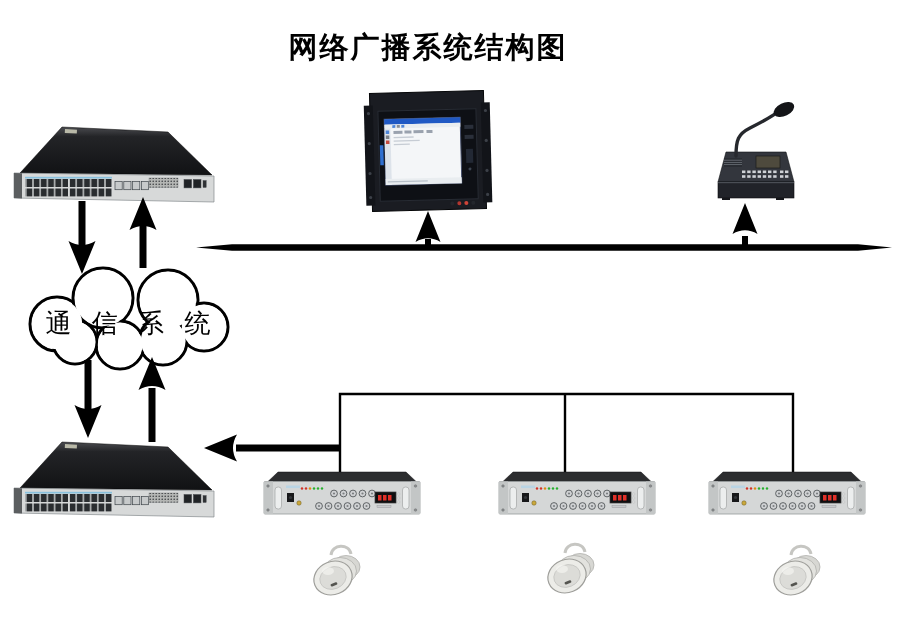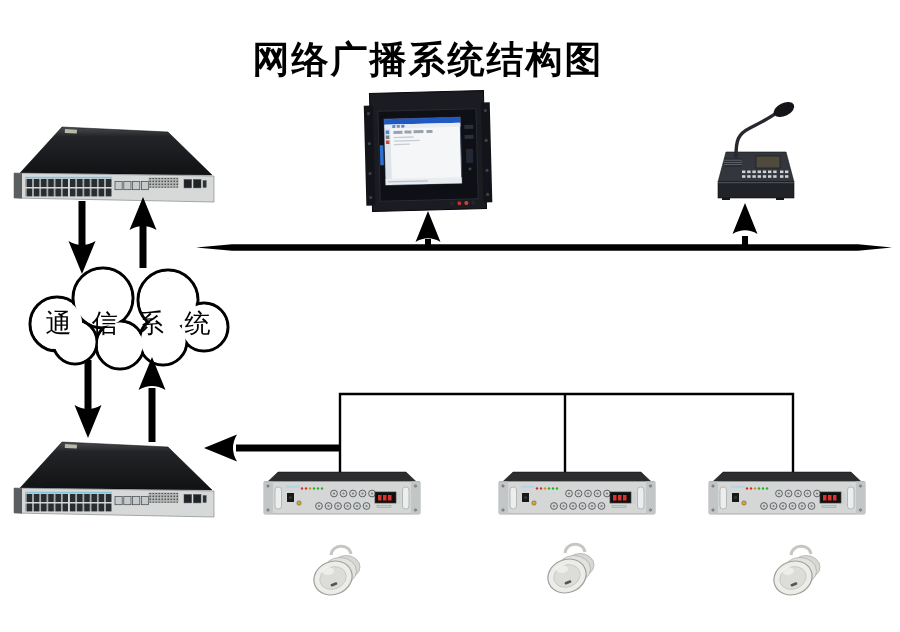--- a/index.html
+++ b/index.html
@@ -1,19 +1,19 @@
 <!DOCTYPE html>
 <html><head>
 <meta charset="utf-8">
 <style>
   html,body{margin:0;padding:0;background:#ffffff;}
   .canvas{position:relative;width:900px;height:632px;background:#ffffff;overflow:hidden;
           font-family:"DejaVu Sans","Liberation Sans",sans-serif;}
   .title{position:absolute;left:428px;top:28px;transform:translateX(-50%);
-         font-size:37px;font-weight:700;letter-spacing:2px;color:#000;white-space:nowrap;margin-top:7px;}
+         font-size:29px;font-weight:700;letter-spacing:2px;color:#000;white-space:nowrap;}
   svg{position:absolute;left:0;top:0;}
   text.cloudtxt{font-size:26px;font-weight:500;letter-spacing:6px;fill:#000;
                 font-family:"DejaVu Sans","Liberation Sans",sans-serif;}
 </style>
 </head>
 <body>
 
 <div class="canvas">
 
   <div class="title">网络广播系统结构图</div>

